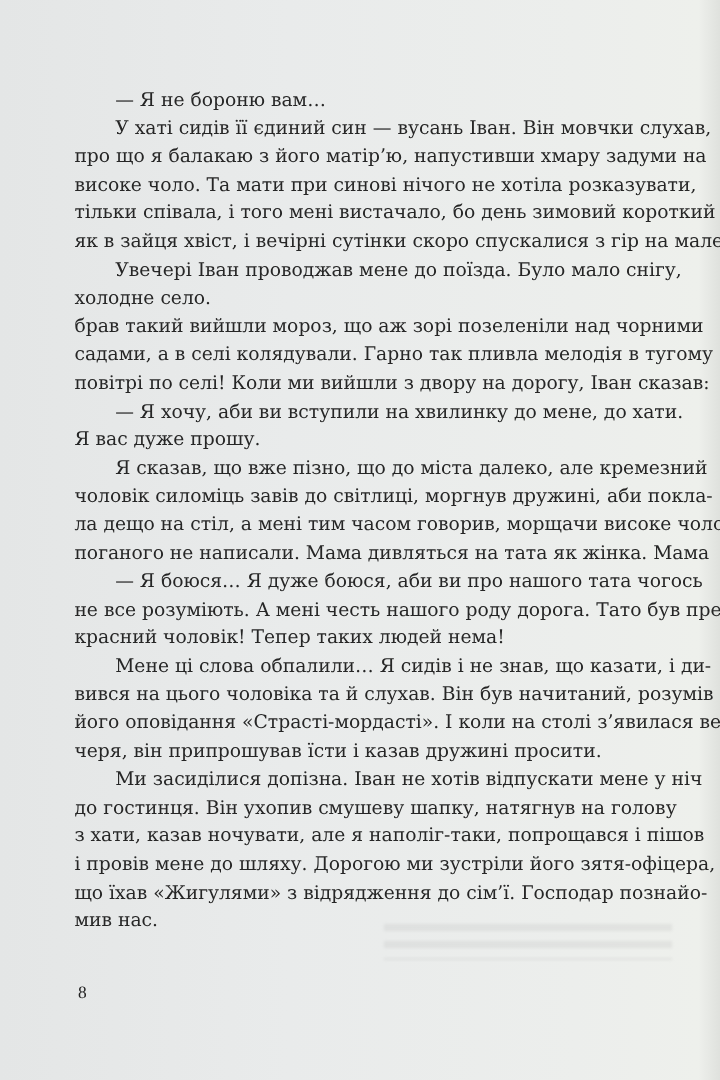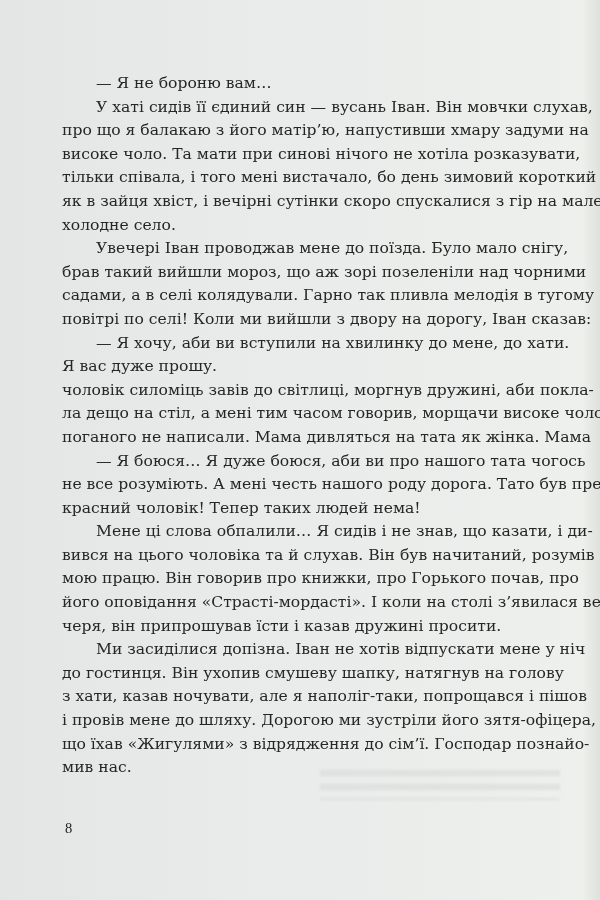--- a/index.html
+++ b/index.html
@@ -73,36 +73,36 @@
 <div class="page">
   <div class="bleed"></div>
 
   <div class="text-block">
     <span class="line indent last">— Я не бороню вам…</span>
     <span class="line indent">У хаті сидів її єдиний син — вусань Іван. Він мовчки слухав,</span>
     <span class="line">про що я балакаю з його матір’ю, напустивши хмару задуми на</span>
     <span class="line">високе чоло. Та мати при синові нічого не хотіла розказувати,</span>
     <span class="line">тільки співала, і того мені вистачало, бо день зимовий короткий</span>
     <span class="line">як в зайця хвіст, і вечірні сутінки скоро спускалися з гір на мале,</span>
+    <span class="line indent">Увечері Іван проводжав мене до поїзда. Було мало снігу,</span>
     <span class="line last">холодне село.</span>
-    <span class="line indent">Увечері Іван проводжав мене до поїзда. Було мало снігу,</span>
     <span class="line">брав такий вийшли мороз, що аж зорі позеленіли над чорними</span>
     <span class="line">садами, а в селі колядували. Гарно так пливла мелодія в тугому</span>
     <span class="line last">повітрі по селі! Коли ми вийшли з двору на дорогу, Іван сказав:</span>
     <span class="line indent">— Я хочу, аби ви вступили на хвилинку до мене, до хати.</span>
     <span class="line last">Я вас дуже прошу.</span>
+    <span class="line indent">Я сказав, що вже пізно, що до міста далеко, але кремезний</span>
     <span class="line">чоловік силоміць завів до світлиці, моргнув дружині, аби покла-</span>
     <span class="line last">ла дещо на стіл, а мені тим часом говорив, морщачи високе чоло:</span>
     <span class="line">поганого не написали. Мама дивляться на тата як жінка. Мама</span>
     <span class="line indent">— Я боюся… Я дуже боюся, аби ви про нашого тата чогось</span>
     <span class="line">не все розуміють. А мені честь нашого роду дорога. Тато був пре-</span>
     <span class="line last">красний чоловік! Тепер таких людей нема!</span>
     <span class="line indent">Мене ці слова обпалили… Я сидів і не знав, що казати, і ди-</span>
     <span class="line">вився на цього чоловіка та й слухав. Він був начитаний, розумів</span>
-    <span class="line">мою працю. Він говорив про книжки, про Горького почав, про</span>
     <span class="line">його оповідання «Страсті-мордасті». І коли на столі з’явилася ве-</span>
     <span class="line last">черя, він припрошував їсти і казав дружині просити.</span>
     <span class="line indent">Ми засиділися допізна. Іван не хотів відпускати мене у ніч</span>
     <span class="line">до гостинця. Він ухопив смушеву шапку, натягнув на голову</span>
     <span class="line">з хати, казав ночувати, але я наполіг-таки, попрощався і пішов</span>
     <span class="line">і провів мене до шляху. Дорогою ми зустріли його зятя-офіцера,</span>
     <span class="line">що їхав «Жигулями» з відрядження до сім’ї. Господар познайо-</span>
     <span class="line last">мив нас.</span>
   </div>
 

